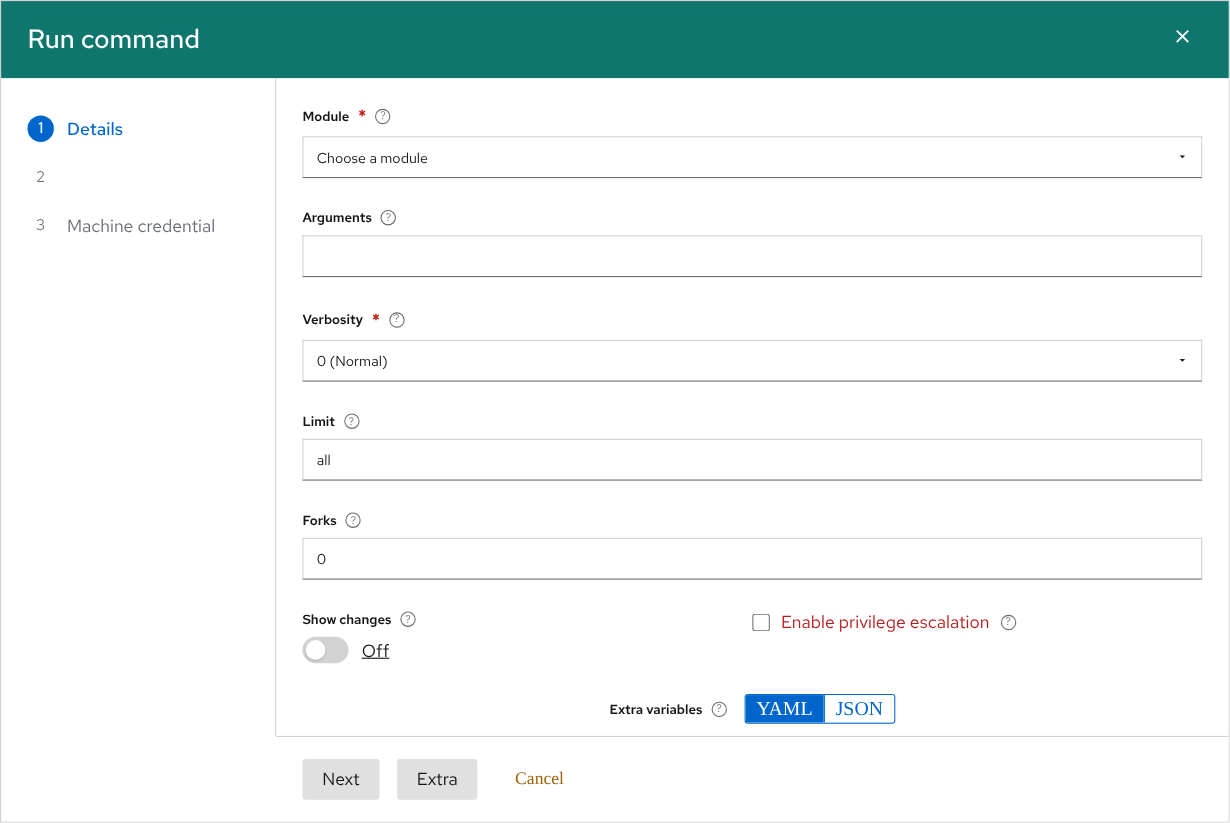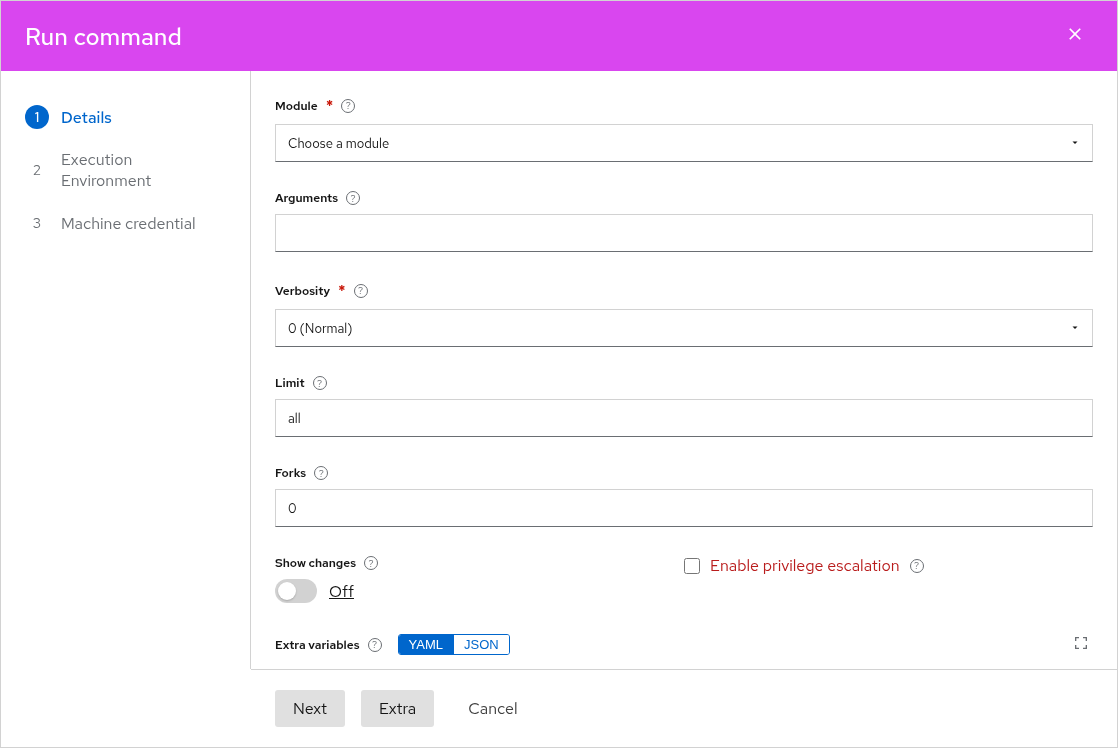--- a/index.html
+++ b/index.html
@@ -18,21 +18,21 @@
       position: relative;
     }
     .modal {
       width: 1118px;
       height: 748px;
       display: flex;
       flex-direction: column;
       border: 1px solid #d2d2d2;
     }
     .header {
-      background: #d946ef;
+      background: #0f766e;
       color: #fff;
       height: 70px;
       display: flex;
       align-items: center;
       justify-content: space-between;
       padding: 0 24px;
       flex-shrink: 0;
     }
     .header h1 {
       font-size: 24px;
@@ -213,40 +213,41 @@
     }
     .checkbox-row label {
       font-size: 16px;
       color: #b91c1c;
     }
     .extra-vars-row {
       display: flex;
       align-items: center;
       gap: 16px;
       justify-content: space-between;
+      flex-direction: column;
     }
     .extra-vars-left {
       display: flex;
       align-items: center;
       gap: 16px;
     }
     .btn-group {
       display: inline-flex;
       border: 1px solid #06c;
       border-radius: 3px;
       overflow: hidden;
     }
     .btn-group button {
       border: none;
       padding: 2px 10px;
-      font-size: 13px;
+      font-size: 18px;
       cursor: pointer;
       background: #fff;
       color: #06c;
-      font-family: Liberation Sans, sans-serif;
+      font-family: Liberation Serif, serif;
     }
     .btn-group button.active {
       background: #06c;
       color: #fff;
     }
     .btn-group button + button {
       border-left: 1px solid #06c;
     }
     .expand-btn {
       background: none;
@@ -275,22 +276,23 @@
       cursor: pointer;
       border-radius: 3px;
       font-family: inherit;
     }
     .btn-secondary {
       background: #e0e0e0;
       color: #151515;
     }
     .btn-link {
       background: none;
-      color: #404040;
+      color: #a16207;
       padding: 8px 18px;
+      font-family: Liberation Serif, serif;
     }
   </style>
 </head>
 <body>
 
 <div class="modal">
   <div class="header">
     <h1>Run command</h1>
     <button class="close-btn">
       <svg viewBox="0 0 24 24">
@@ -300,21 +302,20 @@
   </div>
 
   <div class="body">
     <nav class="sidebar">
       <div class="step active">
         <span class="step-num">1</span>
         <span>Details</span>
       </div>
       <div class="step">
         <span class="step-num">2</span>
-        <span>Execution Environment</span>
       </div>
       <div class="step">
         <span class="step-num">3</span>
         <span>Machine credential</span>
       </div>
     </nav>
 
     <main class="main">
 
       <div class="form-group">

